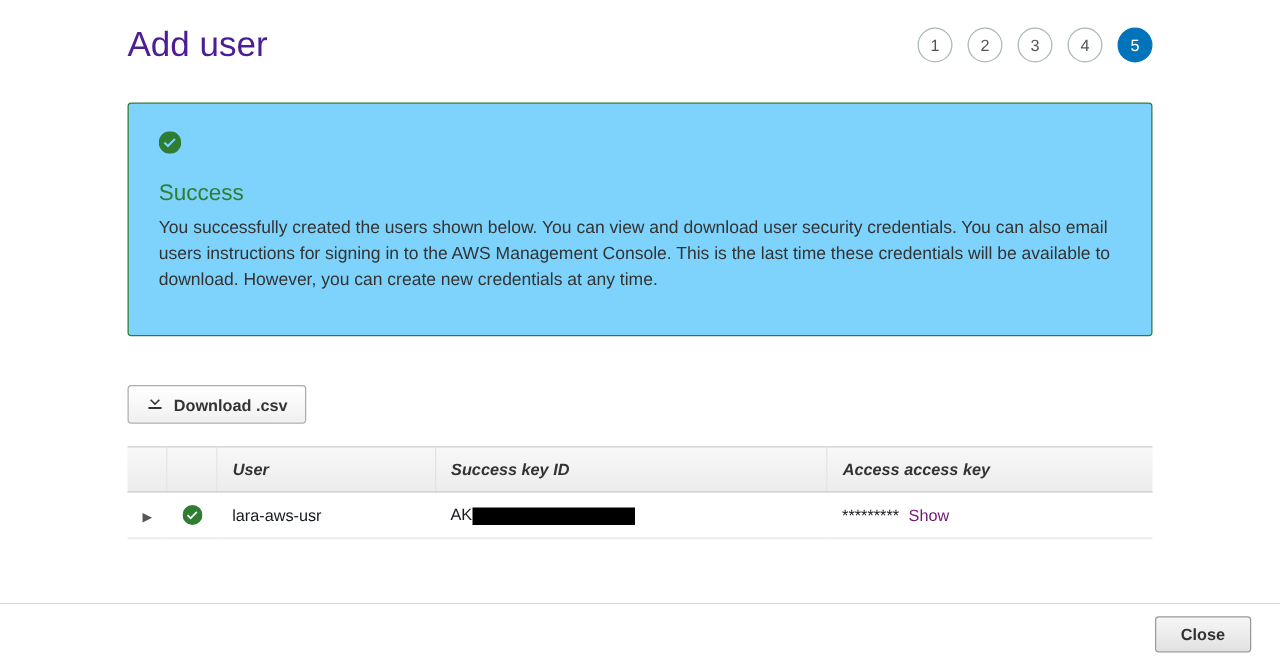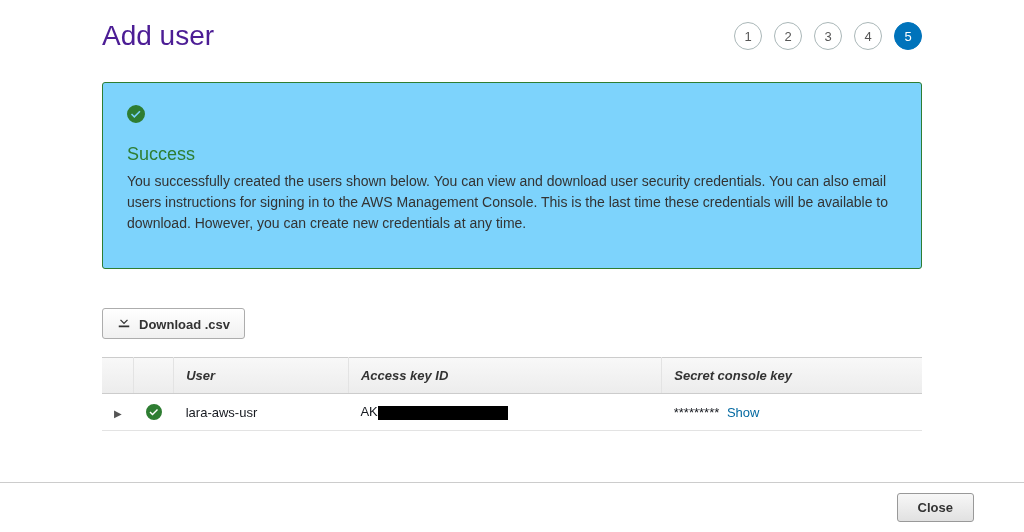--- a/index.html
+++ b/index.html
@@ -118,35 +118,35 @@
     .row-success-icon { color: #2e7d32; }
     .row-success-icon svg { display: block; margin: 0 auto; }
     .redacted {
       display: inline-block;
       background: #000;
       width: 130px;
       height: 14px;
       vertical-align: middle;
     }
     .show-link {
-      color: #0369a1;
+      color: #701a75;
       text-decoration: none;
       cursor: pointer;
       margin-left: 4px;
     }
 
     .footer-bar {
       position: fixed;
       bottom: 0;
       left: 0; right: 0;
       border-top: 1px solid #ccc;
       background: #fff;
       display: flex;
       justify-content: flex-end;
-      padding: 10px 50px;
+      padding: 10px 23px;
     }
     .close-btn {
       padding: 6px 20px;
       background: linear-gradient(#f7f7f7, #e1e1e1);
       border: 1px solid #999;
       border-radius: 3px;
       font-size: 13px;
       font-weight: 700;
       color: #333;
       cursor: pointer;
@@ -189,22 +189,22 @@
     </span>
     <span>Download .csv</span>
   </button>
 
   <table class="user-table">
     <thead>
       <tr>
         <th class="expand-col"></th>
         <th class="status-col"></th>
         <th>User</th>
-        <th>Access key ID</th>
-        <th>Secret console key</th>
+        <th>Success key ID</th>
+        <th>Access access key</th>
       </tr>
     </thead>
     <tbody>
       <tr>
         <td>
           <span class="expand-caret">▶</span>
         </td>
         <td class="row-success-icon">
           <svg width="16" height="16" viewBox="0 0 16 16" fill="currentColor">
               <path d="M8 0a8 8 0 1 0 0 16A8 8 0 0 0 8 0zM6.5 11.5 3.5 8.5l1-1 2 2 4.5-4.5 1 1-5.5 5.5z"></path>

